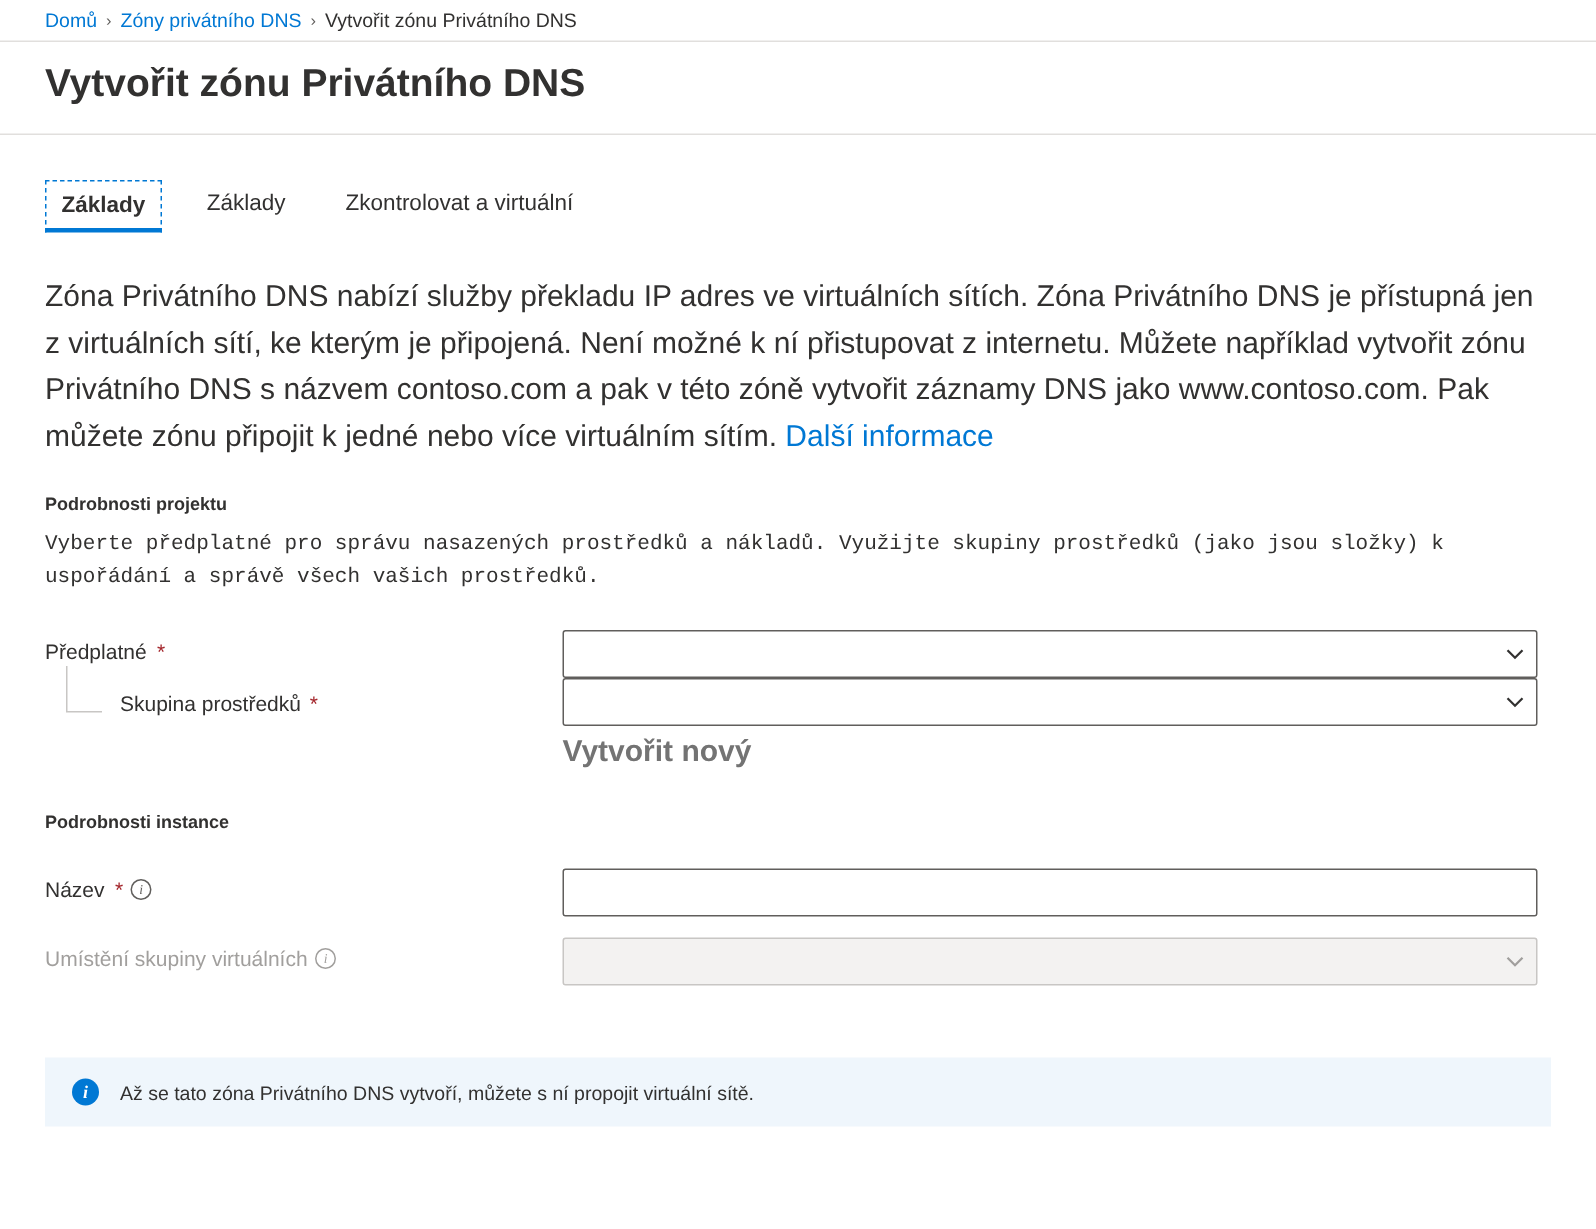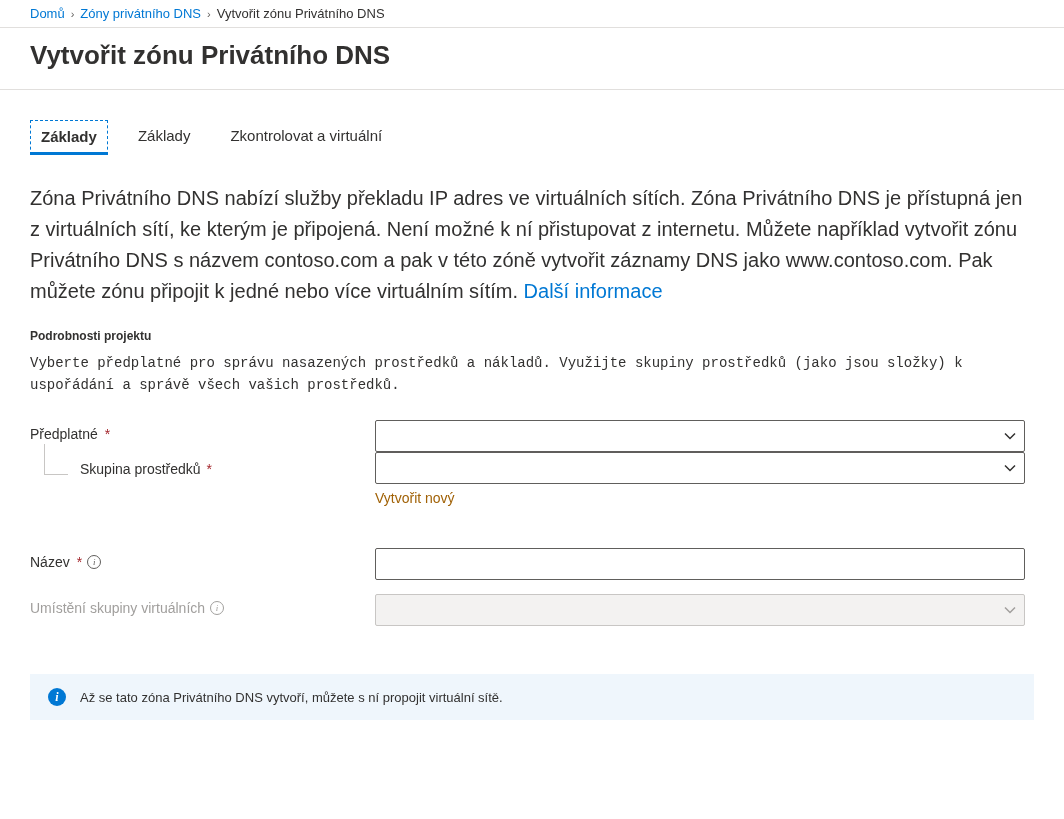--- a/index.html
+++ b/index.html
@@ -150,23 +150,23 @@
       width: 100%;
       height: 32px;
       border: 1px solid #605e5c;
       border-radius: 2px;
       background: #ffffff;
       padding: 0 8px;
       font-size: 14px;
       font-family: inherit;
     }
     .create-new-link {
-      color: #a16207;
-      font-size: 14px;
-      font-weight: 400;
+      color: #737373;
+      font-size: 20px;
+      font-weight: 700;
       margin-top: 6px;
       cursor: pointer;
       display: inline-block;
     }
     .indent-wrap {
       display: flex;
       align-items: flex-start;
     }
     .indent-connector {
       width: 50px;
@@ -284,20 +284,21 @@
         <svg class="chev-svg" viewBox="0 0 12 12">
             <path d="M1 3.5 L6 8.5 L11 3.5" stroke="#323130" stroke-width="1.5" fill="none"></path>
           </svg>
       </div>
       <span class="create-new-link">Vytvořit nový</span>
     </div>
   </div>
 
   <div class="spacer-large"></div>
 
+  <h2 class="section-heading">Podrobnosti instance</h2>
 
   <div class="spacer-med"></div>
 
   <div class="form-row">
     <div class="form-label-col">
       <span class="form-label">Název</span>
         <span class="required">*</span>
       <span class="info-icon">i</span>
     </div>
     <div class="form-input-col">

